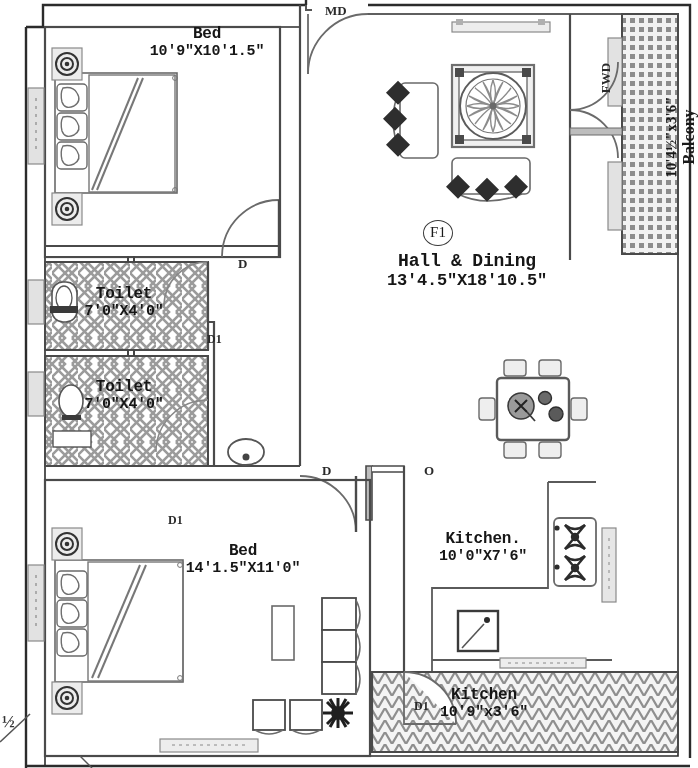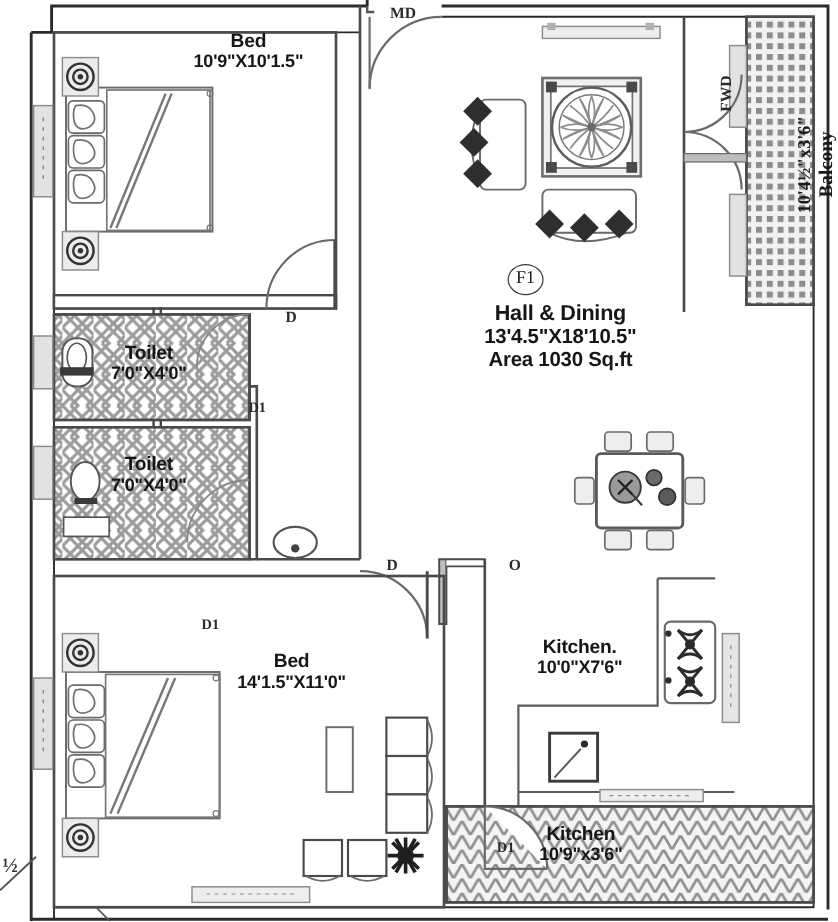--- a/index.html
+++ b/index.html
@@ -1,20 +1,20 @@
 <!DOCTYPE html>
 <html><head>
 <meta charset="utf-8">
 <style>
   html,body{margin:0;padding:0;background:#ffffff;}
   body{width:698px;height:768px;overflow:hidden;
        font-family:"Liberation Serif",serif;color:#1a1a1a;}
   #plan{position:relative;width:698px;height:768px;background:#fff;}
   svg{position:absolute;left:0;top:0;}
-  .lbl{position:absolute;text-align:center;font-family:Liberation Sans, sans-serif;
+  .lbl{position:absolute;text-align:center;font-family:Liberation Mono, monospace;
        font-weight:bold;color:#161616;line-height:1.12;white-space:nowrap;
        letter-spacing:-0.2px;}
   .rm-name{font-size:16px;}
   .rm-dim{font-size:15px;}
   .rm-area{font-size:15px;}
   .door-tag{position:absolute;font-family:"Liberation Serif",serif;font-weight:bold;
             font-size:13px;color:#2a2a2a;}
   .tag-sm{font-size:12px;margin-top:44px;}
   .rot90{transform:rotate(-90deg);transform-origin:0 0;}
   .f1{position:absolute;width:28px;height:24px;border:1.6px solid #3a3a3a;
@@ -358,21 +358,20 @@
 
 <div class="lbl" style="left:64px;top:379px;width:120px;">
   <div class="rm-name">Toilet</div>
   <div class="rm-dim">7'0"X4'0"</div>
 </div>
 
 <div class="f1" style="left:423px;top:220px;">F1</div>
 <div class="lbl" style="left:357px;top:251px;width:220px;">
   <div class="rm-name" style="font-size:18px;">Hall &amp; Dining</div>
   <div class="rm-dim" style="font-size:17px;">13'4.5"X18'10.5"</div>
-  <div class="rm-area" style="font-size:17px;">Area 1030 Sq.ft</div>
 </div>
 
 <div style="position:absolute;left:680px;top:252px;">
   <div class="rot90" style="width:230px;text-align:center;">
     <span class="rm-name" style="display:inline-block;font-weight:bold;font-size:16px;">Balcony</span>
   </div>
 </div>
 <div style="position:absolute;left:662px;top:252px;">
   <div class="rot90" style="width:230px;text-align:center;">
     <span class="rm-dim" style="display:inline-block;font-weight:bold;font-size:15px;">10'4½"x3'6"</span>

